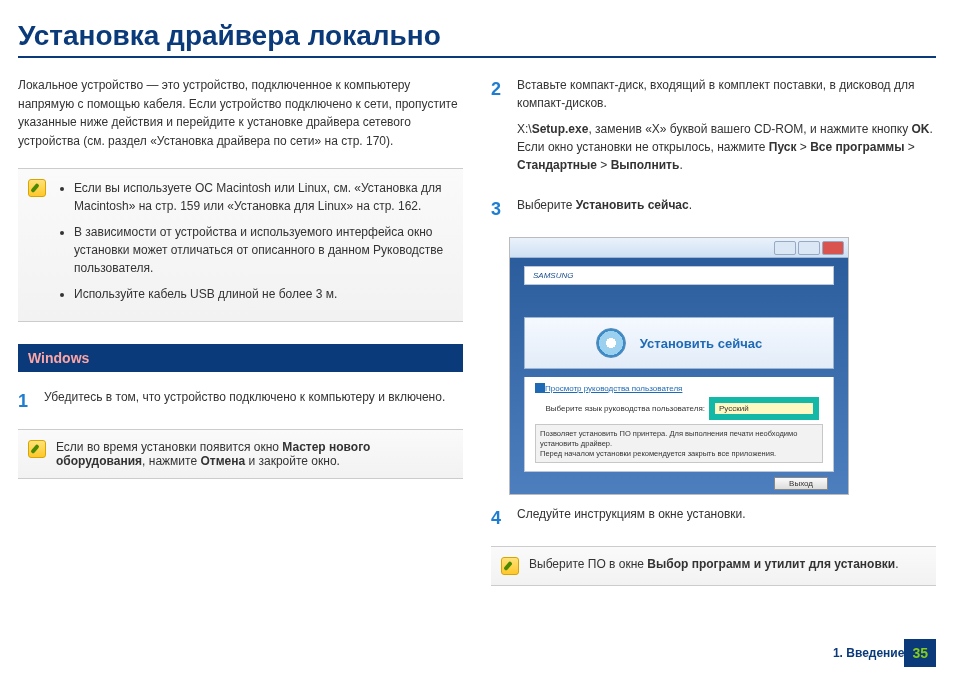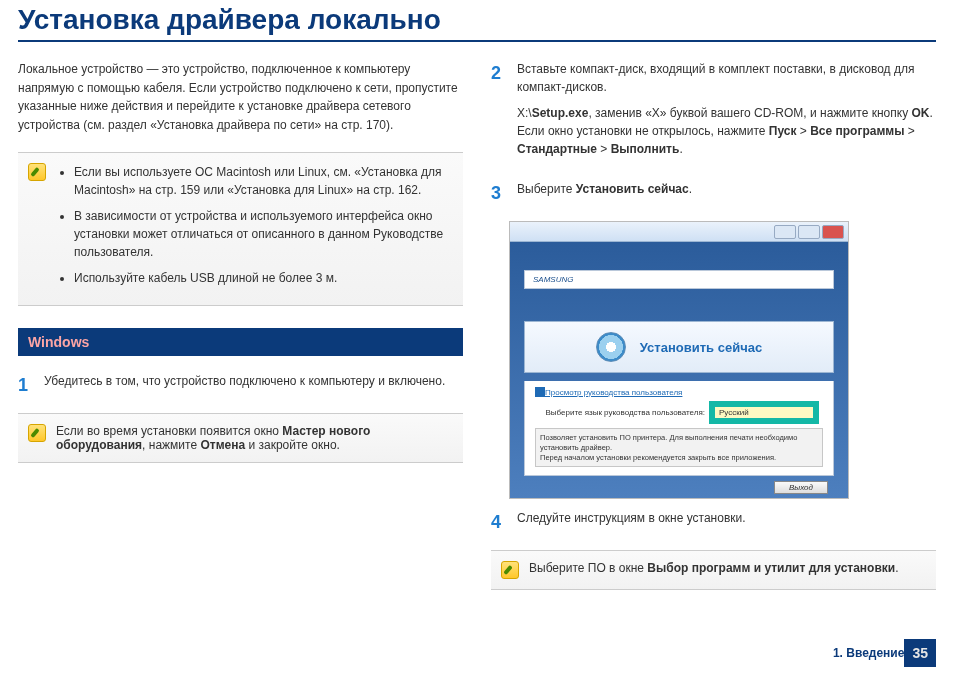--- a/index.html
+++ b/index.html
@@ -11,21 +11,21 @@
     height: 675px;
     background: #fff;
     position: relative;
     padding: 0 18px;
   }
   h1 {
     font-size: 28px;
     font-weight: bold;
     color: #0b3a7a;
     border-bottom: 2px solid #0b3a7a;
-    padding: 4px 0 4px 0;
+    padding: 20px 0 4px 0;
     margin-bottom: 18px;
   }
   .columns {
     display: flex;
     gap: 28px;
   }
   .col-left, .col-right { flex: 1; min-width: 0; }
   .intro { line-height: 1.55; margin-bottom: 18px; }
   .note-box {
     border-top: 1px solid #ccc;
@@ -63,45 +63,45 @@
     width:340px; margin:6px 0 10px 18px; border:1px solid #bbb;
     background:#fff; font-size:9px; color:#333;
   }
   .win-title{
     height:20px; background:linear-gradient(#eaf2fb,#cfe0f4);
     border-bottom:1px solid #9cb6d3; display:flex; align-items:center;
     justify-content:flex-end; padding:0 4px; gap:2px;
   }
   .win-btn{width:22px;height:14px;background:#dbe7f5;border:1px solid #97aac3;border-radius:2px;}
   .win-btn.close{background:#d9534f;}
-  .win-body{ background:linear-gradient(#2b5c9b,#4d7fbe); padding:28px 14px 4px; }
+  .win-body{ background:linear-gradient(#2b5c9b,#4d7fbe); padding:8px 14px 4px; }
   .logo-row{ background:#fff; border:1px solid #bac8da; padding:4px 8px; font-size:8px; font-style:italic; color:#1b4f8c; text-align:left; }
   .install-band{
     background:linear-gradient(#f5f9ff,#e2ecf8); border:1px solid #9cb6d3;
     margin:32px 0 8px; padding:10px; display:flex; align-items:center; gap:14px;
     color:#1e6ab5; font-size:13px; font-weight:bold; justify-content:center;
   }
   .cd-icon{
     width:30px;height:30px;border-radius:50%;
     background:radial-gradient(circle at 50% 50%, #fff 0 25%, #9bd0ef 26% 60%, #3b8bc9 61% 100%);
     border:1px solid #5c8cb7;
   }
   .lower{ background:#fff; border:1px solid #bac8da; border-top:none; padding:6px 10px 8px; }
   .manual-link{ color:#1e6ab5; text-decoration:underline; font-size:8px; display:flex; align-items:center;}
   .tiny-icon{width:10px;height:10px;background:#1e6ab5;}
   .lang-row{ display:flex; justify-content:flex-end; align-items:center; gap:4px; font-size:8px; margin:4px 4px;}
   .lang-select{ width:110px; border:6px solid #14b8a6; padding:1px 4px; background:#fef9c3; font-size:8px;}
   .hint-panel{ border:1px solid #c7c7c7; background:#f2f2f2; padding:4px; font-size:7.5px; line-height:1.3; }
   .exit-row{ text-align:right; padding:6px 6px 2px; }
-  .exit-btn{ border:1px solid #888; background:linear-gradient(#fafafa,#ddd); padding:1px 14px; font-size:8px;font-style:italic; }
+  .exit-btn{ border:1px solid #888; background:linear-gradient(#fafafa,#ddd); padding:1px 14px; font-size:8px; }
   .footer{
     position:absolute; bottom:8px; right:18px; display:flex; align-items:center; gap:0;
     color:#0b3a7a; font-size:12px; font-weight:bold;
   }
-  .page-badge{ background:#0b3a7a; color:#e5e5e5; padding:6px 8px; font-size:14px; }
+  .page-badge{ background:#0b3a7a; color:#84cc16; padding:6px 8px; font-size:14px; }
 </style>
 </head>
 <body>
 
 <h1>Установка драйвера локально</h1>
 
 <div class="columns">
 
   <div class="col-left">
     <p class="intro">Локальное устройство — это устройство, подключенное к компьютеру напрямую с помощью кабеля. Если устройство подключено к сети, пропустите указанные ниже действия и перейдите к установке драйвера сетевого устройства (см. раздел «Установка драйвера по сети» на стр. 170).</p>

